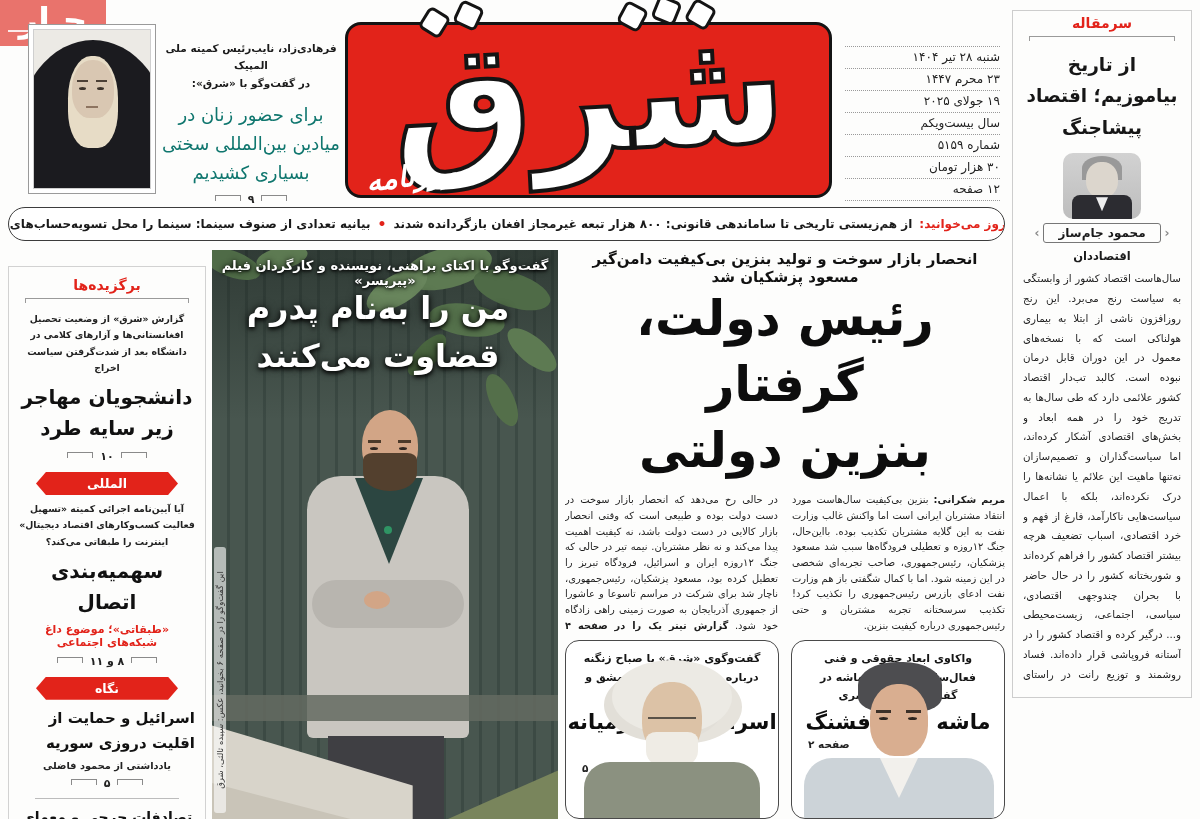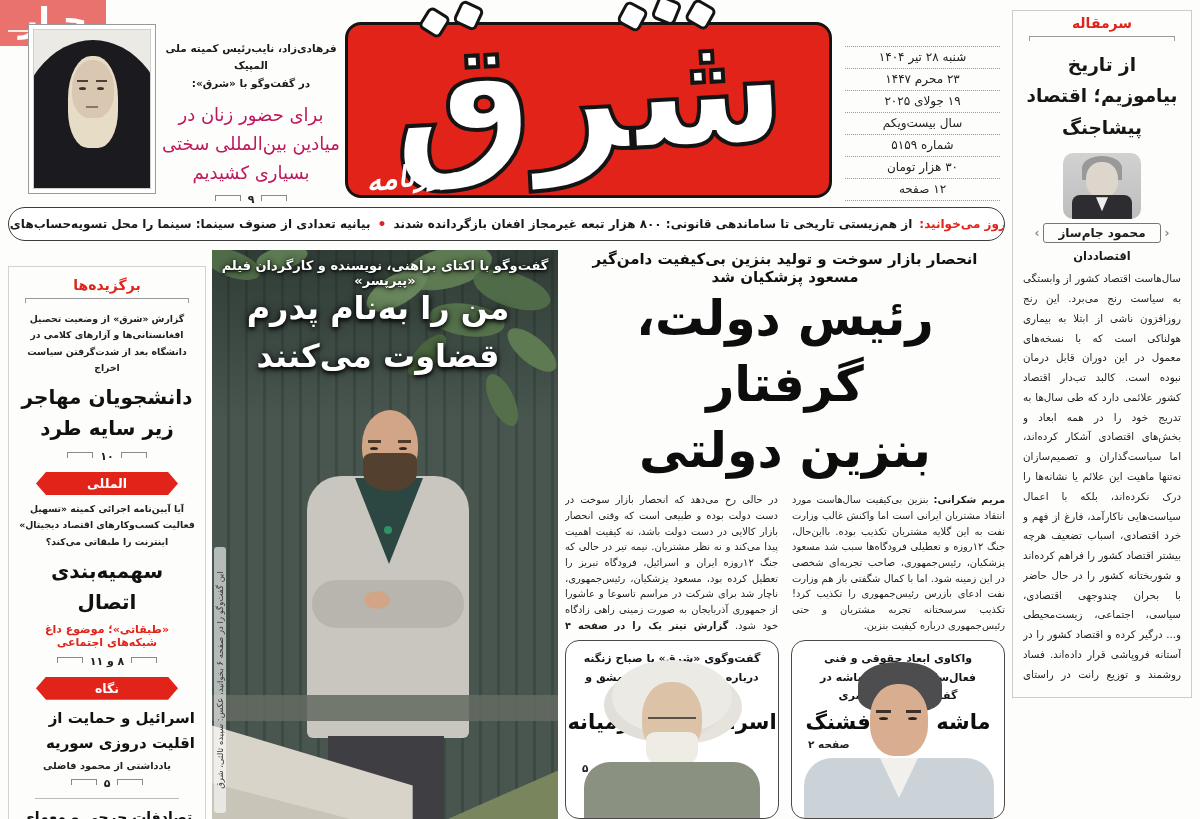--- a/index.html
+++ b/index.html
@@ -26,40 +26,40 @@
   .wface{ position:absolute; left:38px; top:30px; width:42px; height:58px;
     background:#d9c7b2; border-radius:48% 48% 42% 42%;}
   .brow{ position:absolute; width:11px; height:2px; background:#4c4036; top:50px;}
   .brow.l{left:43px;} .brow.r{left:62px;}
   .weye{ position:absolute; width:7px; height:3px; background:#3c332b; border-radius:50%; top:57px;}
   .weye.l{left:45px;} .weye.r{left:63px;}
   .wmouth{ position:absolute; left:52px; top:76px; width:12px; height:2px; background:#8d7460;}
   
   .olympic{ position:absolute; left:160px; top:40px; width:182px; text-align:center;}
   .olympic .k{ font-size:10.5px; font-weight:bold; line-height:1.65;}
-  .olympic .h{ margin-top:8px; font-size:18px; font-weight:500; line-height:1.62; color:#be185d;}
+  .olympic .h{ margin-top:8px; font-size:18px; font-weight:500; line-height:1.62; color:#0f766e;}
   
   .pm{ display:flex; align-items:flex-start; justify-content:center; gap:7px; margin-top:8px;}
   .pm .ln{ width:26px; height:6px; border-top:1px solid #8a8a8a;
     border-left:1px solid #8a8a8a; border-right:1px solid #8a8a8a;}
   .pm .n{ font-size:11px; font-weight:bold; line-height:10px; color:#222;}
   
   .masthead{ position:absolute; left:345px; top:22px; width:487px; height:176px;
     background:#e2231a; border:3px solid #141414; border-radius:16px; overflow:visible;}
   .logo-word{ position:absolute; left:0; right:0; top:-28px; text-align:center;
     font-size:158px; font-weight:bold; color:#fff; line-height:1.25;
     -webkit-text-stroke:4px #141414;
     text-shadow:0 0 2px #141414; transform:rotate(-3deg);}
   .tagline{ position:absolute; left:18px; bottom:2px; color:#fff; font-size:29px;
     font-weight:bold; font-style:italic; transform:rotate(-7deg);}
   .msq{ position:absolute; width:25px; height:25px; background:#fff;
     border:3px solid #141414; border-radius:6px;}
   
   .dateline{ position:absolute; left:845px; top:46px; width:155px; font-size:12px;}
-  .dateline .row{ text-align:center; padding:3px 0 4px; border-bottom:1px dotted #9a9a9a; color:#222;}
+  .dateline .row{ text-align:right; padding:3px 0 4px; border-bottom:1px dotted #9a9a9a; color:#222;}
   .dateline .row:first-child{ border-top:1px dotted #9a9a9a;}
   
   .editorial{ position:absolute; left:1012px; top:10px; width:180px; height:688px;
     border:1px solid #cdcdcd; padding:4px 10px 8px; display:flex; flex-direction:column;
     text-align:center; background:#fdfdfc;}
   .ed-sec{ color:#e2231a; font-size:14px; font-weight:bold; letter-spacing:4px;}
   .deco{ height:5px; border-top:1px solid #9a9a9a; border-left:1px solid #9a9a9a;
     border-right:1px solid #9a9a9a; margin:5px 6px 8px;}
   .ed-title{ font-size:18.5px; font-weight:bold; line-height:1.7; color:#161616;}
   .edp{ position:relative; width:78px; height:66px; margin:10px auto 2px;

